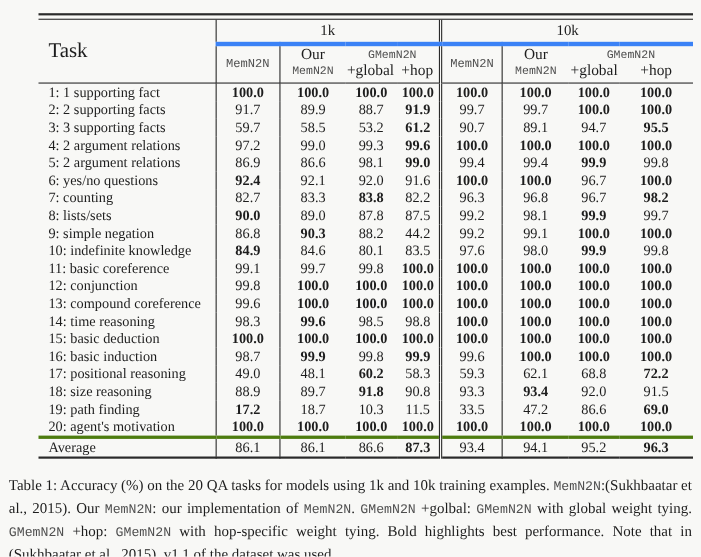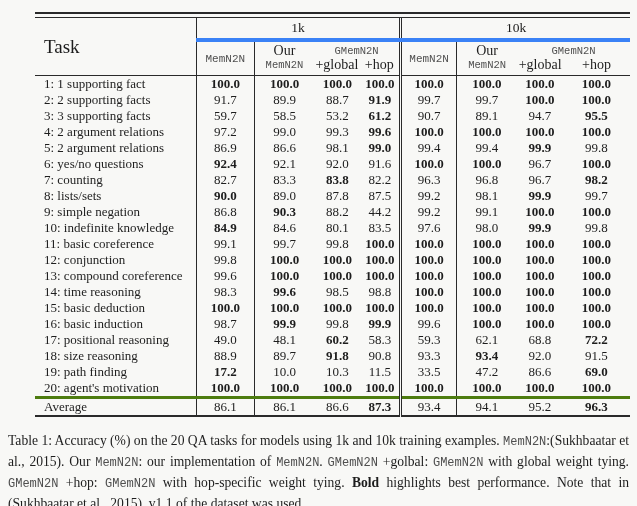--- a/index.html
+++ b/index.html
@@ -38,21 +38,21 @@
   tbody td{height:16px;line-height:16px;font-size:13px}
   td.task{padding-left:9px;border-right:1px solid #2a2a2a}
   td.num{text-align:center}
   td.c1, td.c5{border-right:1px solid #2a2a2a}
   td.c4{border-right:3px double #2a2a2a}
   .b{font-weight:bold}
   tr.avg td{border-top:3px solid #4d7c0f}
   
   .caption{margin:14px 8px 0 8px;font-size:13.6px;line-height:19px;text-align:justify}
   .caption .m{font-family:"Liberation Mono", monospace;font-size:12px;color:#4f4f4f}
-  .caption .b{font-weight:bold}
+  .caption .b{font-weight:normal}
 </style>
 </head>
 <body>
 
 <div class="page">
   <div class="tblwrap">
     <div class="toprule"></div>
     <table>
       <colgroup>
         <col style="width:161px">
@@ -289,21 +289,21 @@
             <td class="num c3 b">91.8</td>
             <td class="num c4">90.8</td>
             <td class="num c5">93.3</td>
             <td class="num c6 b">93.4</td>
             <td class="num c7">92.0</td>
             <td class="num c8">91.5</td>
           </tr>
           <tr>
             <td class="task">19: path finding</td>
             <td class="num c1 b">17.2</td>
-            <td class="num c2">10.0</td>
+            <td class="num c2">18.7</td>
             <td class="num c3">10.3</td>
             <td class="num c4">11.5</td>
             <td class="num c5">33.5</td>
             <td class="num c6">47.2</td>
             <td class="num c7">86.6</td>
             <td class="num c8 b">69.0</td>
           </tr>
           <tr>
             <td class="task">20: agent's motivation</td>
             <td class="num c1 b">100.0</td>

